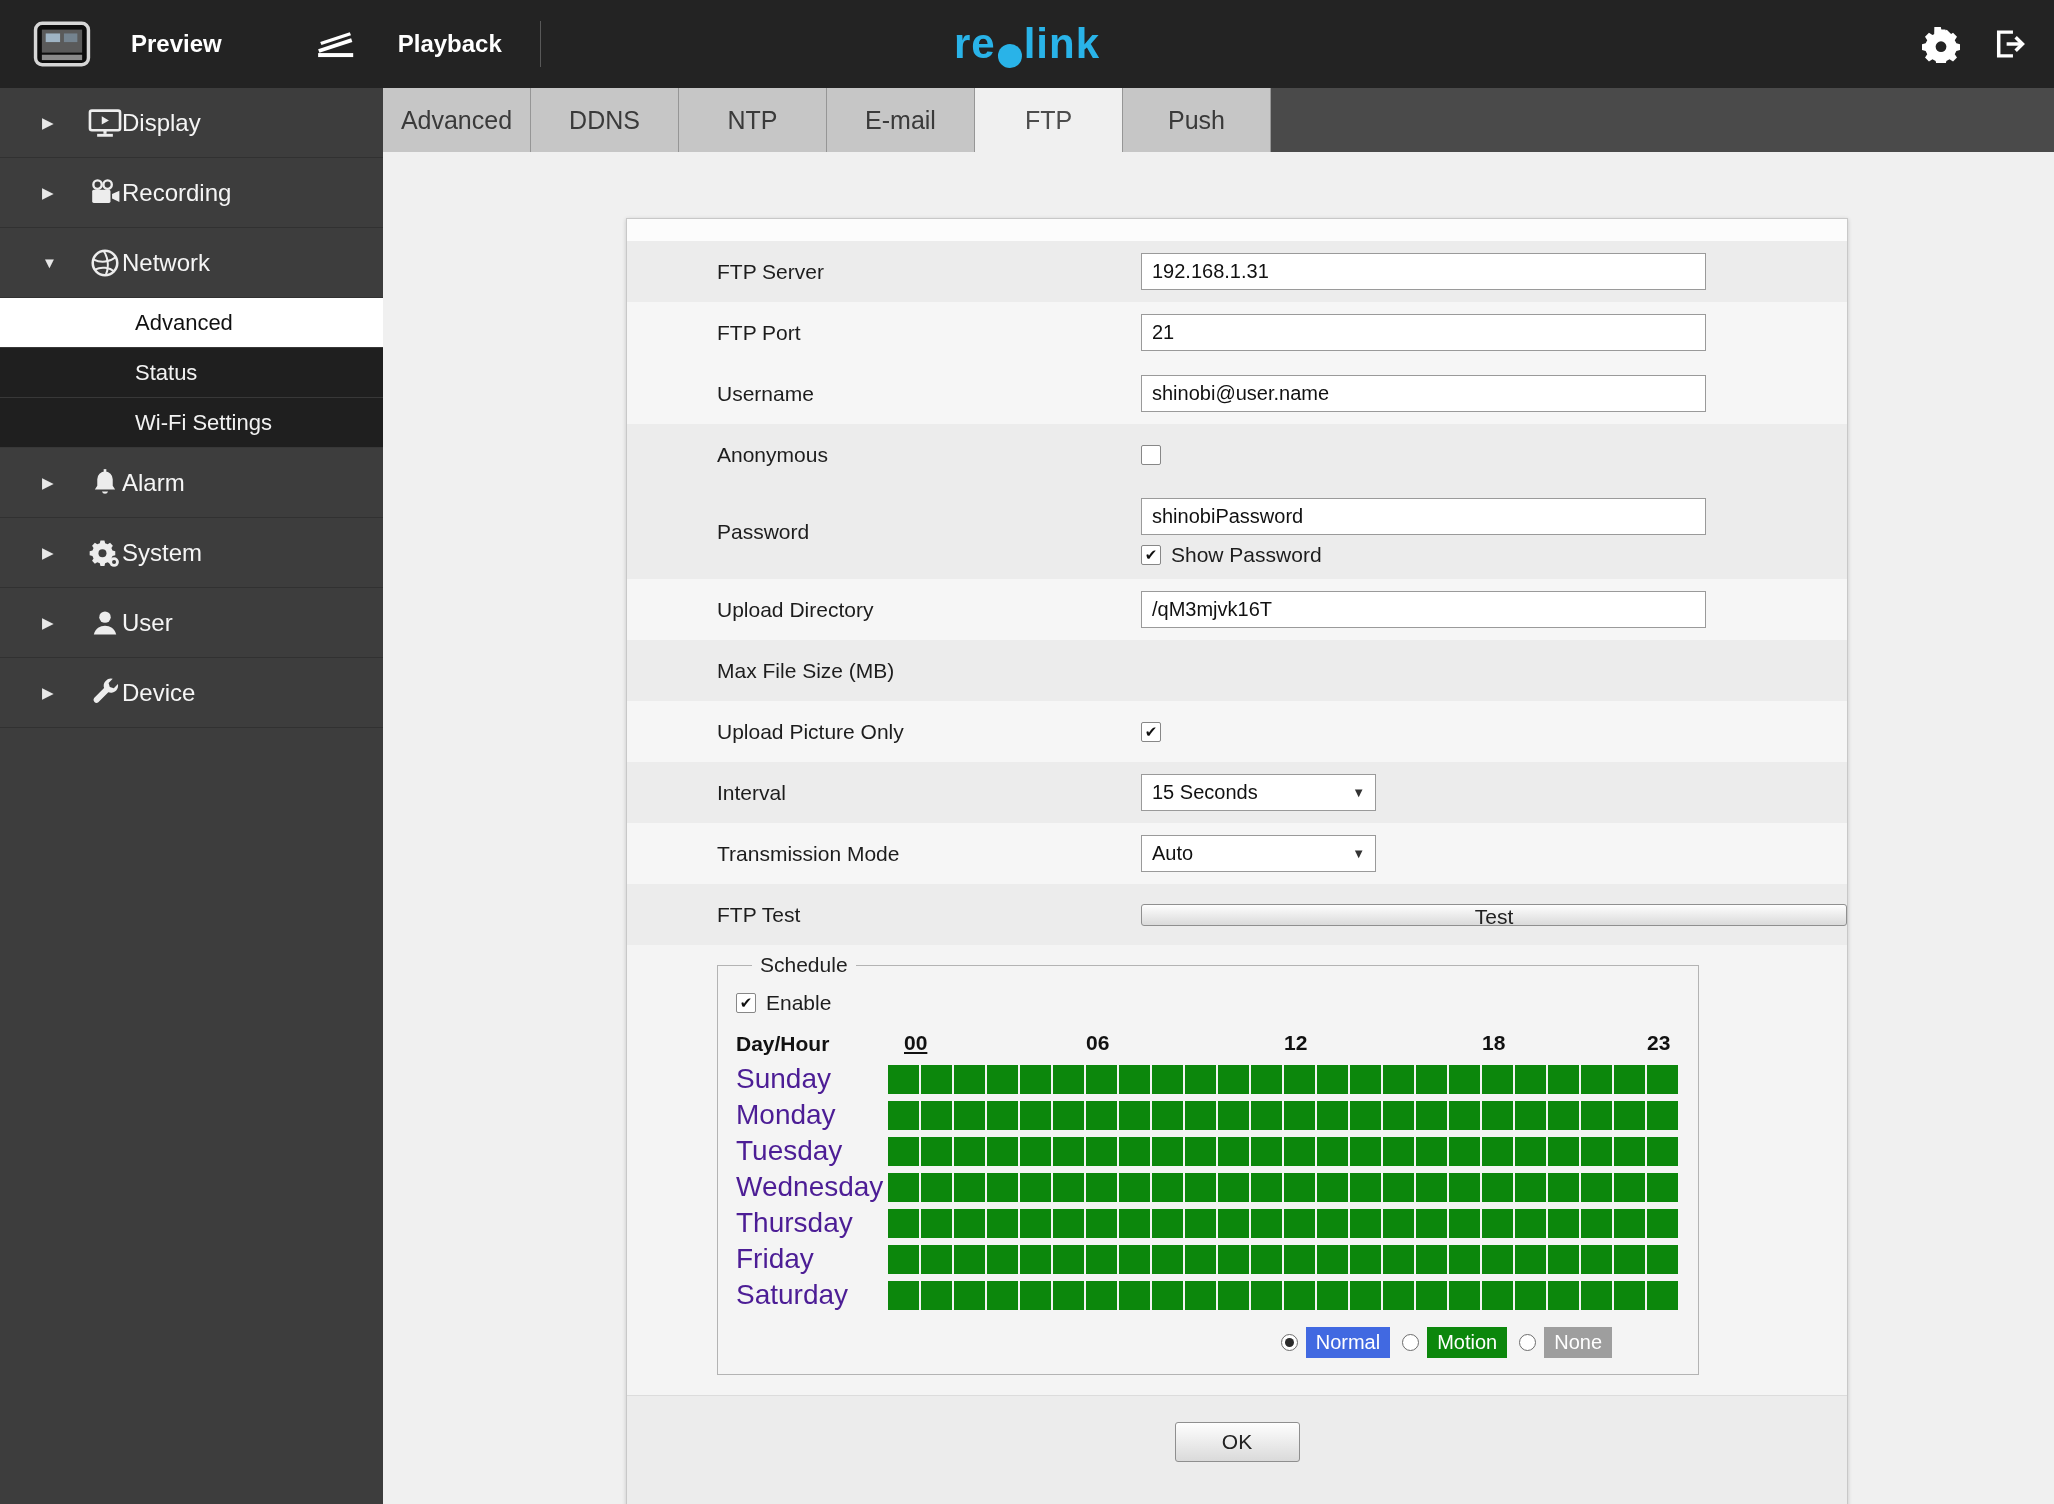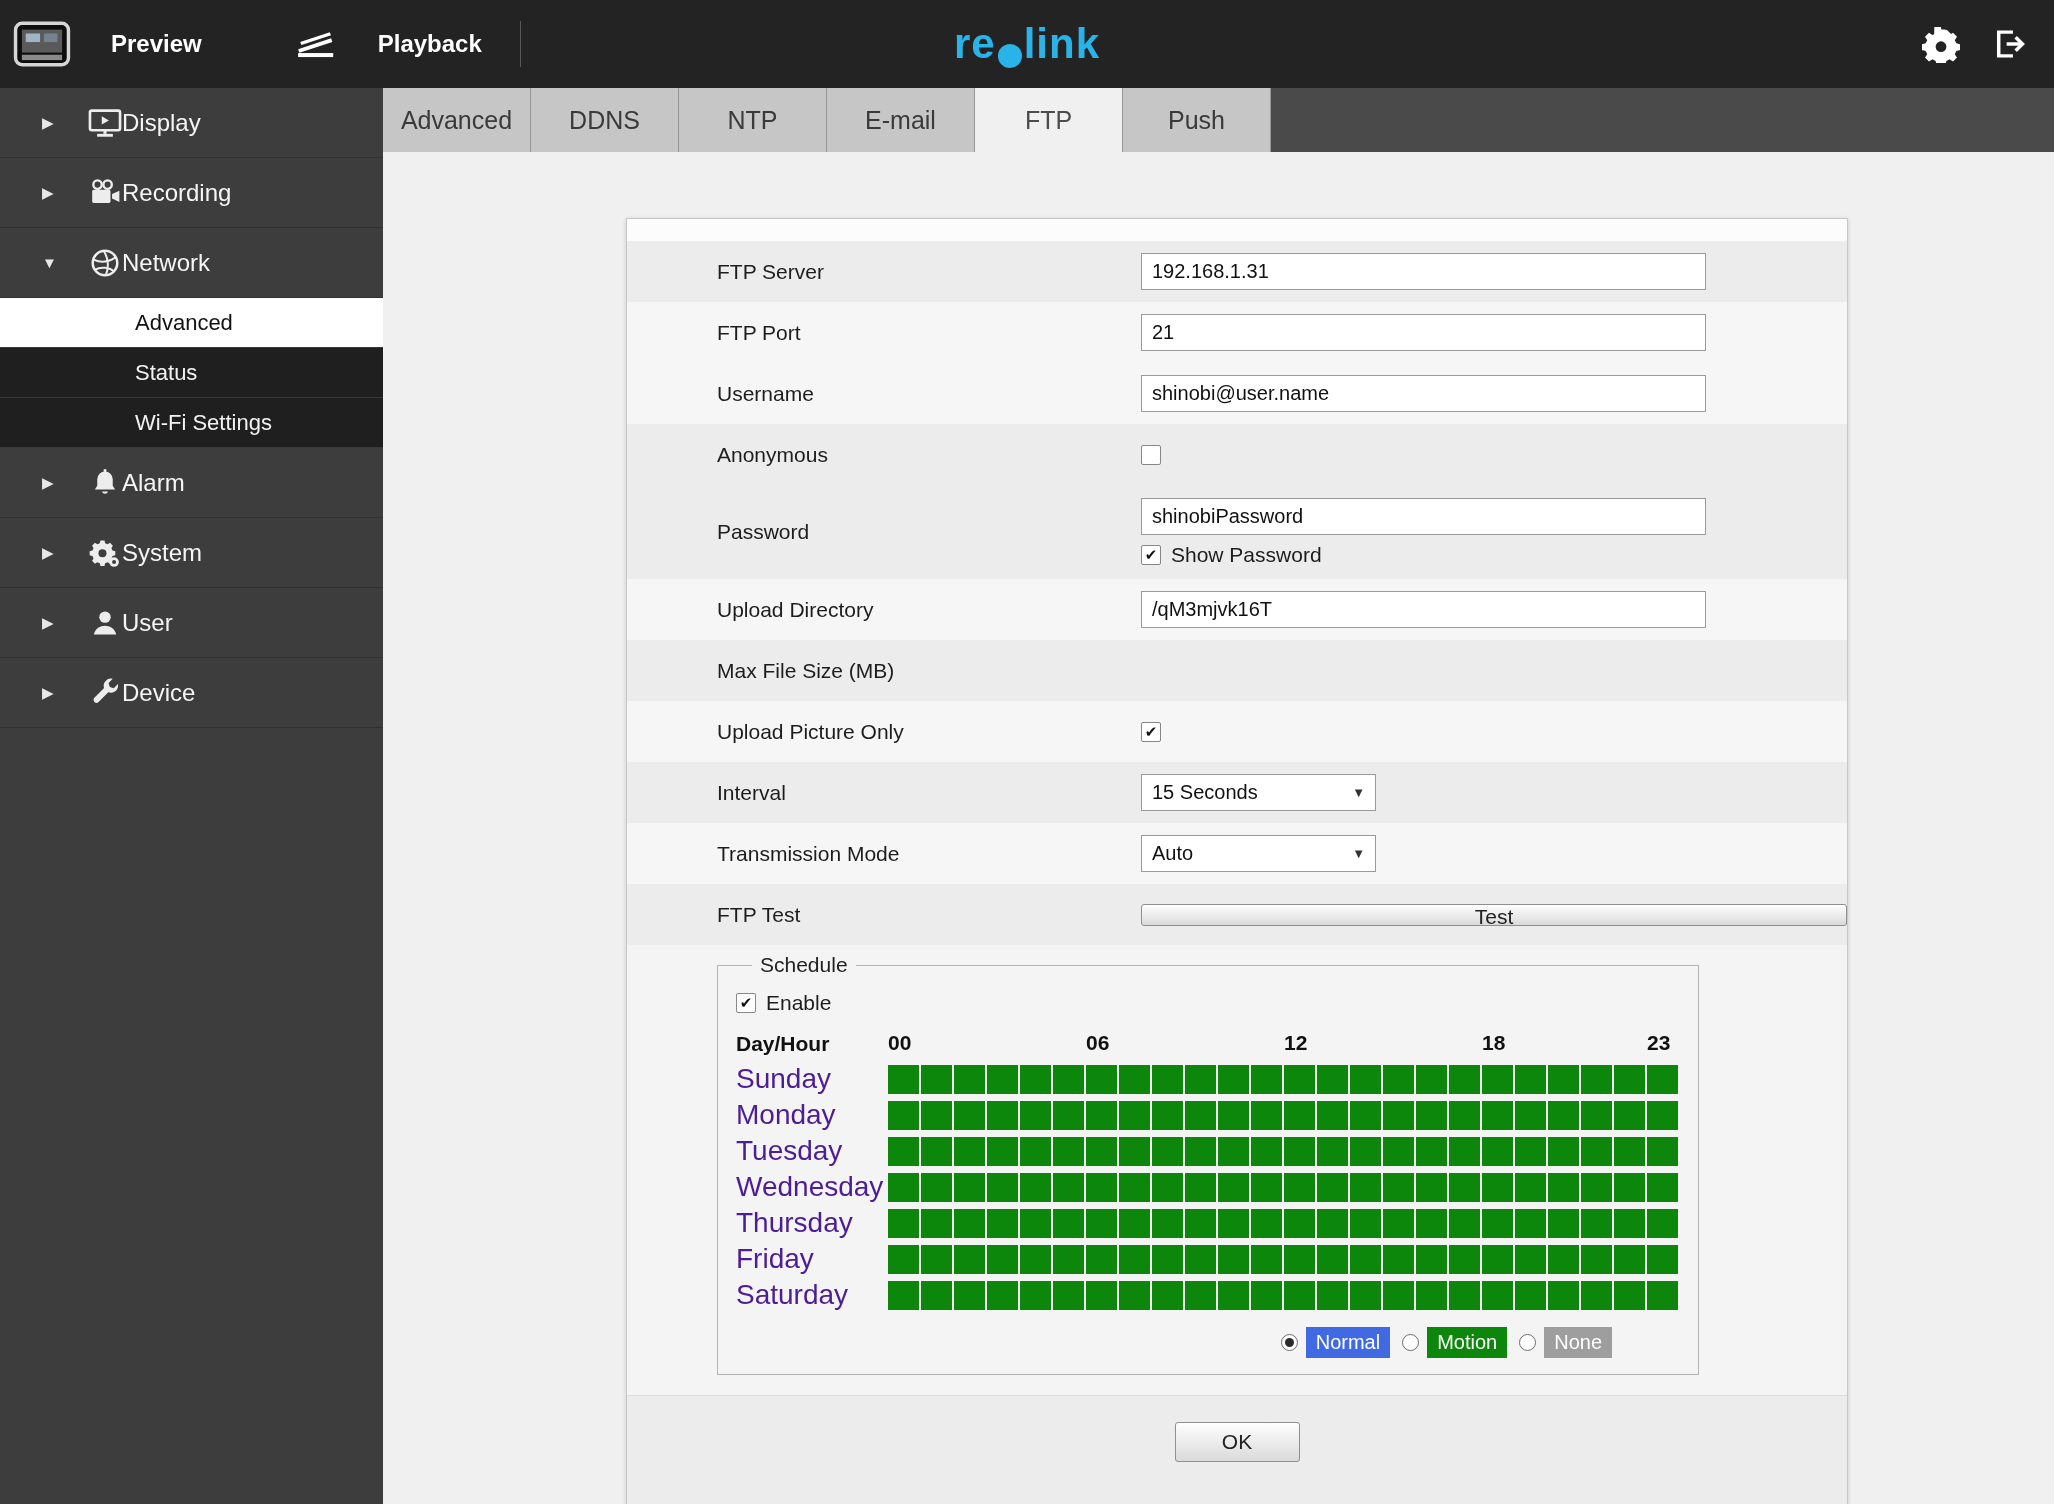--- a/index.html
+++ b/index.html
@@ -9,21 +9,21 @@
     background: #f0f0f0;
     overflow: hidden;
     position: relative;
   }
 
   
   .topbar {
     position: absolute; top: 0; left: 0; width: 2054px; height: 88px;
     background: #232323; display: flex; align-items: center; z-index: 10;
   }
-  .tb-left { display: flex; align-items: center; height: 100%; padding-left: 13px; }
+  .tb-left { display: flex; align-items: center; height: 100%; padding-left: 33px; }
   .tb-ic { display: inline-flex; align-items: center; justify-content: center; cursor: pointer; }
   .tb-ic svg { display: block; }
   .thumb-ic { width: 58px; height: 46px; }
   .play-ic { width: 44px; height: 34px; margin-left: 92px; }
   .tb-label { color: #ffffff; font-size: 24px; font-weight: bold; margin-left: 40px; cursor: pointer; }
   .tb-sep { width: 1px; height: 46px; background: #585858; margin-left: 38px; }
   .logo { position: absolute; left: 50%; top: 50%; transform: translate(-50%,-50%);
           font-size: 42px; font-weight: bold; letter-spacing: 1px; display: flex; align-items: flex-end; }
   .logo-dot { width: 24px; height: 24px; border-radius: 50%; display: inline-block; margin: 10px 2px 0 2px; }
   .tb-right { position: absolute; right: 26px; top: 0; height: 88px; display: flex; align-items: center; gap: 30px; }
@@ -361,21 +361,21 @@
     <div class="sched-section">
       <fieldset class="sched">
         <legend>Schedule</legend>
         <div class="enable-row">
           <span class="cb checked">✔</span>
           <span>Enable</span>
         </div>
         <div class="grid-header">
           <span class="dh-label">Day/Hour</span>
           <span class="hours">
-              <span style="left: 0px;">00</span>
+              <span style="left: 16px; text-decoration: underline;">00</span>
               <span style="left: 198px;">06</span>
               <span style="left: 396px;">12</span>
               <span style="left: 594px;">18</span>
               <span style="left: 759px;">23</span>
             </span>
         </div>
         <div>
             <div class="day-row">
               <div class="day-label">Sunday</div>
               <div class="cells">

